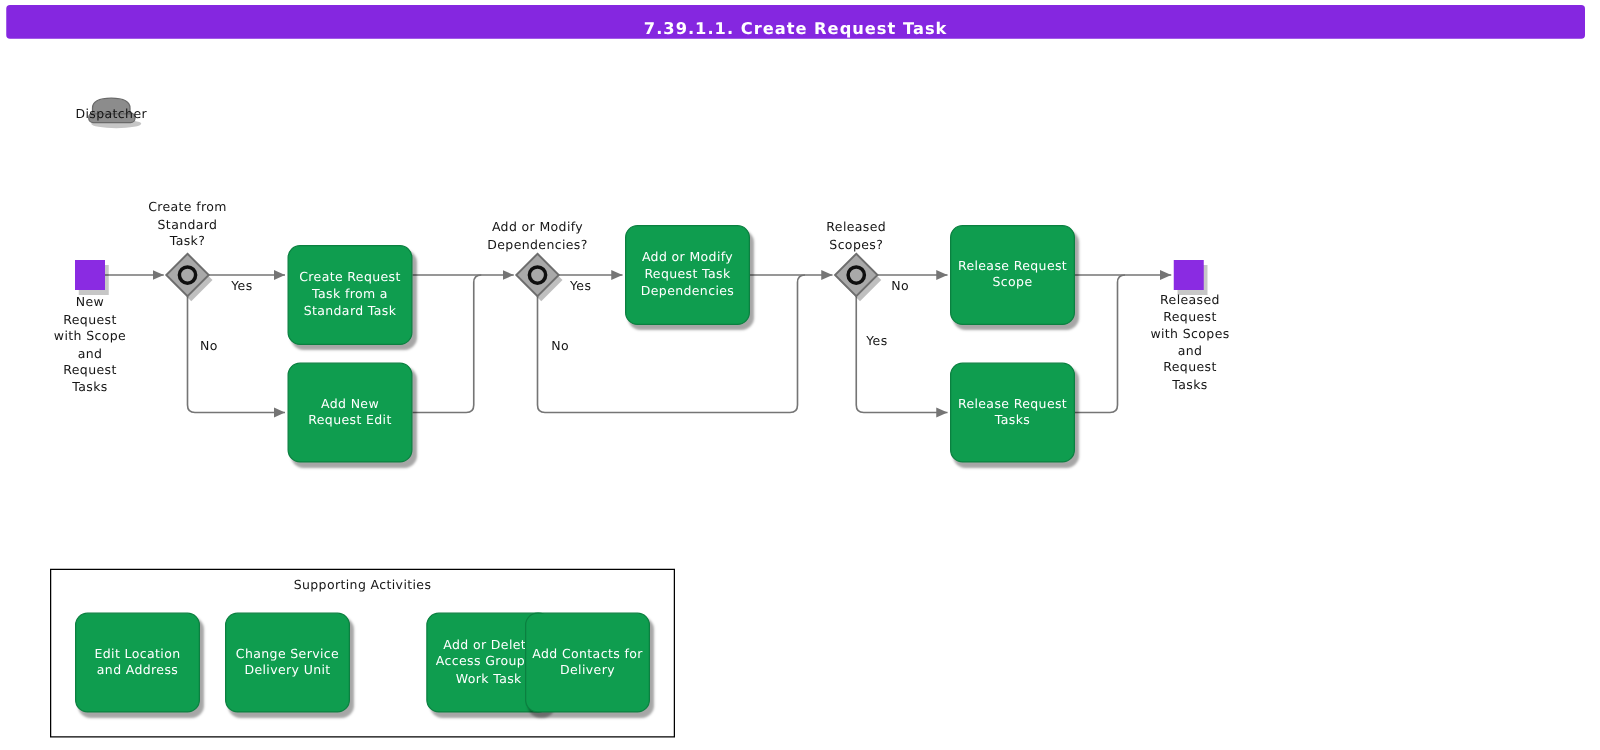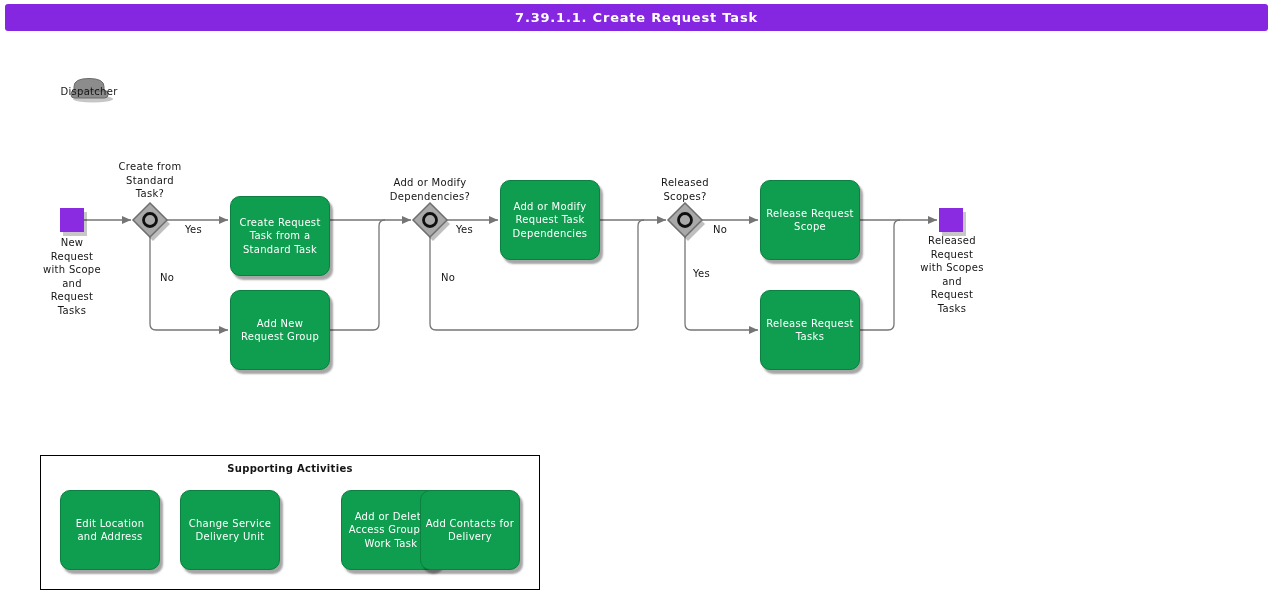--- a/index.html
+++ b/index.html
@@ -1,32 +1,32 @@
 <!DOCTYPE html>
 <html><head>
 <meta charset="utf-8">
 <style>
   html,body{margin:0;padding:0;background:#fff;}
   .stage{position:relative;width:1280px;height:600px;background:#ffffff;overflow:hidden;
          font-family:"DejaVu Sans",sans-serif;}
   .titlebar{position:absolute;left:5px;top:4px;width:1263px;height:27px;background:#8527E0;
-            border-radius:3px;display:flex;align-items:center;justify-content:center;}
+            border-radius:3px;display:flex;align-items:flex-end;justify-content:center;}
   .titlebar span{color:#ffffff;font-size:13px;font-weight:bold;letter-spacing:0.8px;}
   .wires{position:absolute;left:0;top:0;}
   .lbl{position:absolute;font-size:10px;line-height:13.5px;letter-spacing:0.3px;color:#151515;
        text-align:center;white-space:pre-line;}
   .yn{position:absolute;font-size:10px;letter-spacing:0.3px;color:#151515;white-space:nowrap;}
   .task{position:absolute;width:100px;height:80px;box-sizing:border-box;background:#0F9D4F;
         border:1px solid #0B8040;border-radius:10px;box-shadow:3px 4px 2px rgba(0,0,0,0.35);
         color:#ffffff;display:flex;align-items:center;justify-content:center;text-align:center;
         font-size:10px;line-height:13.5px;letter-spacing:0.3px;white-space:pre-line;cursor:pointer;}
   .supbox{position:absolute;left:40px;top:455px;width:500px;height:135px;box-sizing:border-box;
           border:1.5px solid #000000;background:#ffffff;}
   .suptitle{position:absolute;left:40px;top:463px;width:500px;text-align:center;
-            font-size:10px;letter-spacing:0.3px;color:#151515;font-weight:bold;}
+            font-size:10px;letter-spacing:0.3px;color:#151515;}
 </style>
 </head>
 <body>
 
 <div class="stage">
 
   <div class="titlebar">
     <span>7.39.1.1. Create Request Task</span>
   </div>
 
@@ -112,21 +112,21 @@
   <div class="yn" style="left:160px;top:272px;">No</div>
   <div class="yn" style="left:456px;top:224px;">Yes</div>
   <div class="yn" style="left:441px;top:272px;">No</div>
   <div class="yn" style="left:713px;top:224px;">No</div>
   <div class="yn" style="left:693px;top:268px;">Yes</div>
 
   <div class="task" style="left:230px;top:196px;">Create Request
 Task from a
 Standard Task</div>
   <div class="task" style="left:230px;top:290px;">Add New
-Request Group</div>
+Request Edit</div>
   <div class="task" style="left:500px;top:180px;">Add or Modify
 Request Task
 Dependencies</div>
   <div class="task" style="left:760px;top:180px;">Release Request
 Scope</div>
   <div class="task" style="left:760px;top:290px;">Release Request
 Tasks</div>
 
   <div class="supbox"></div>
   <div class="suptitle">Supporting Activities</div>

